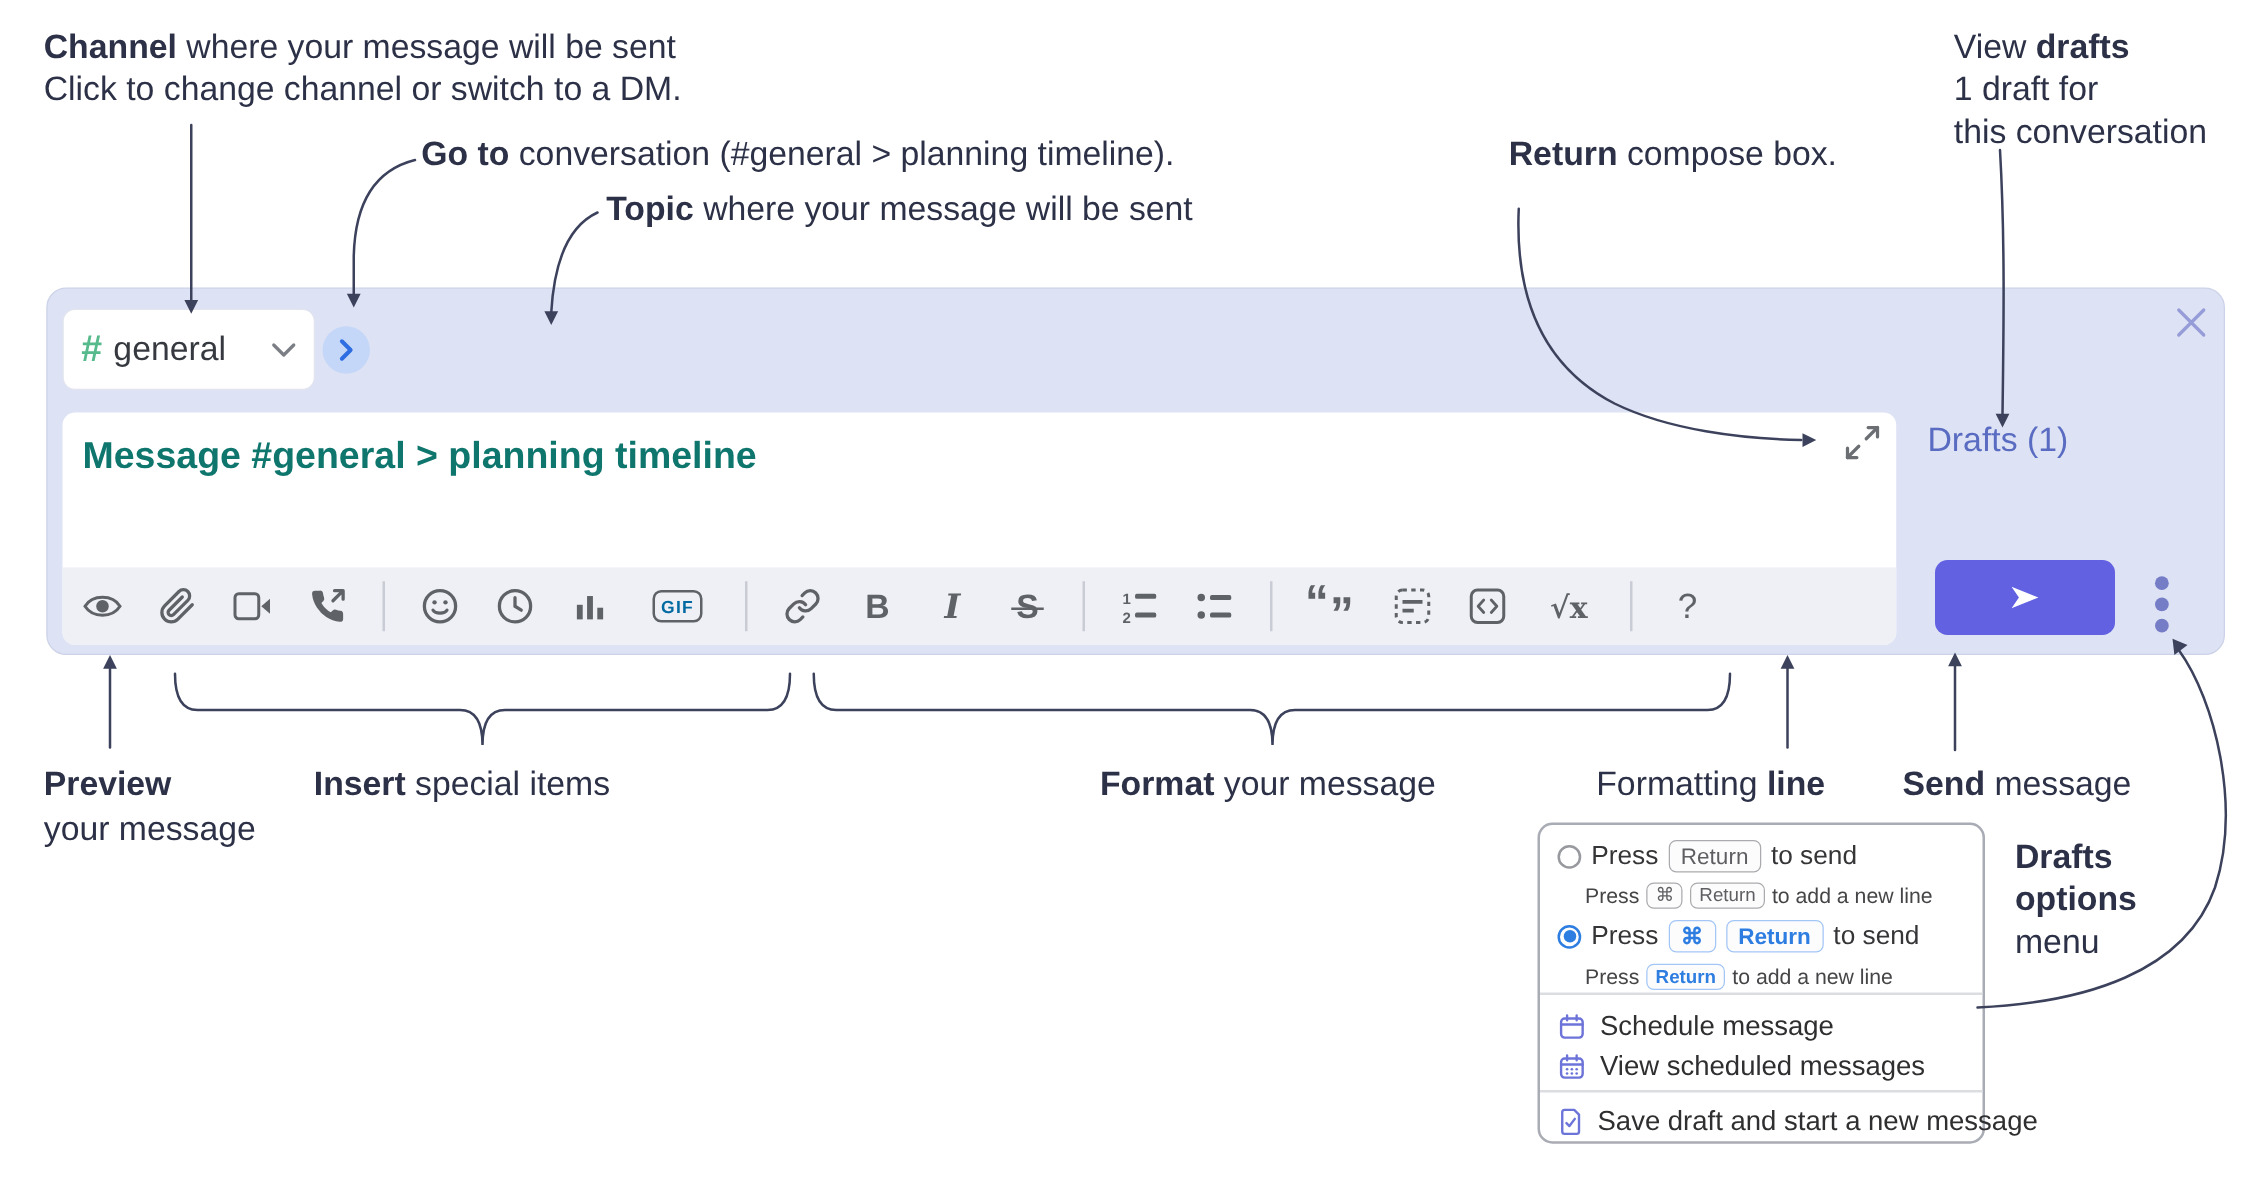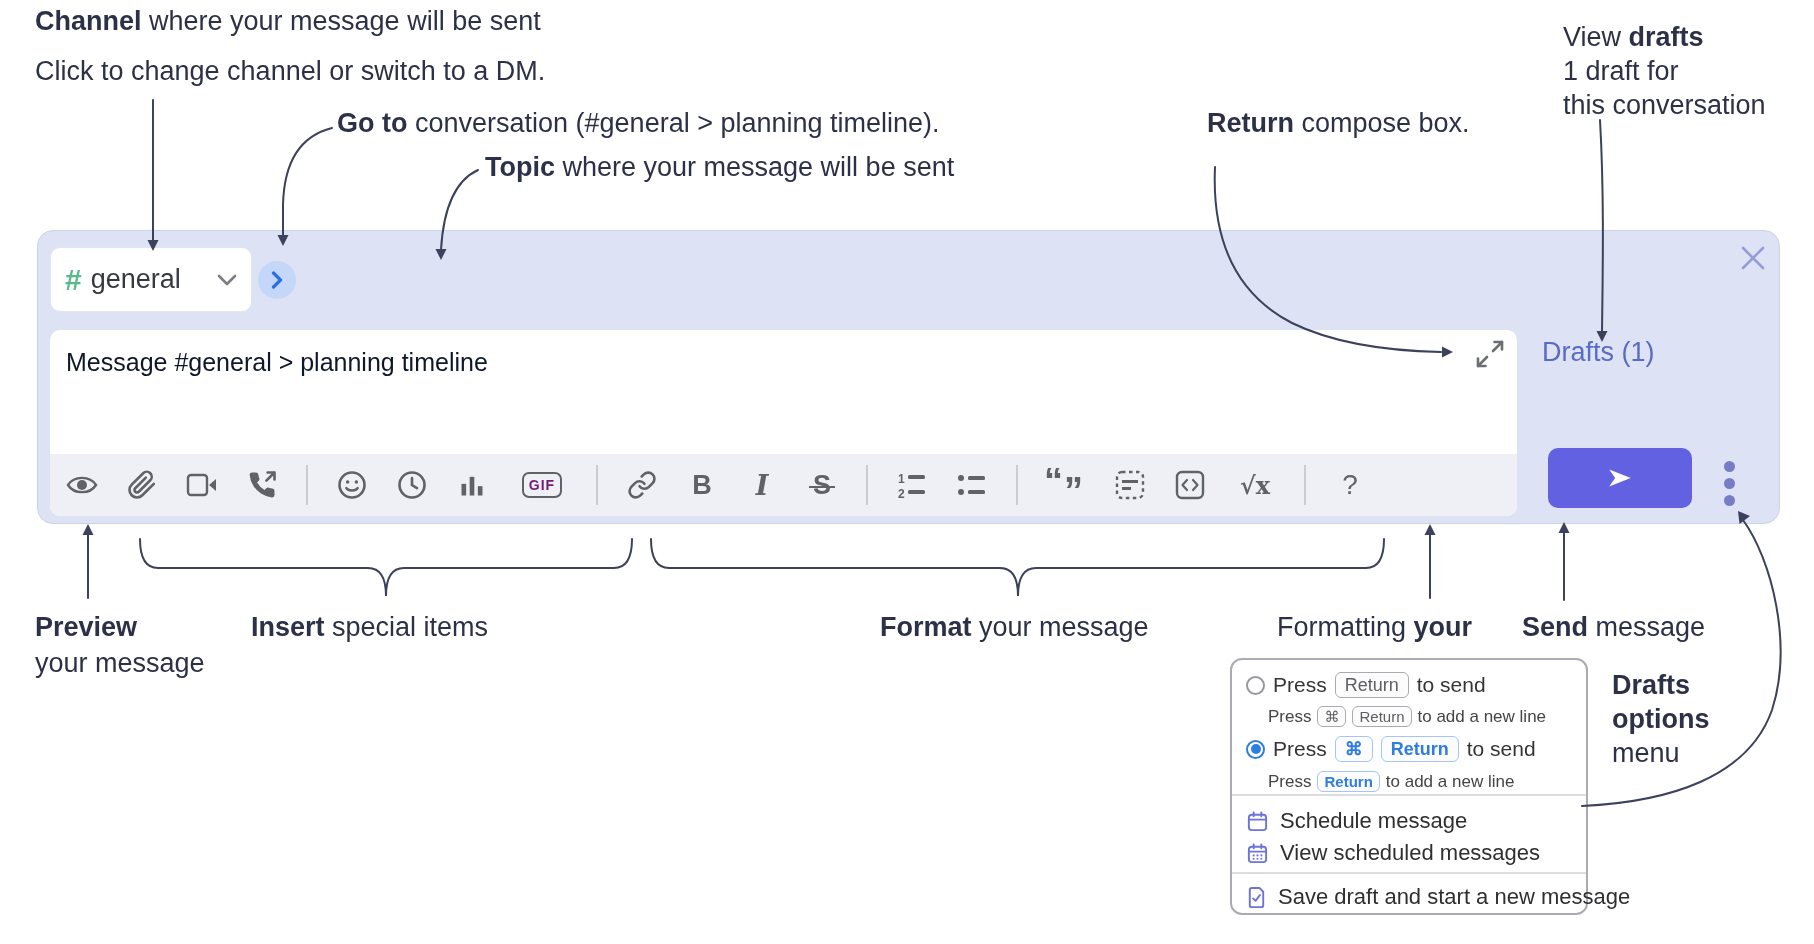--- a/index.html
+++ b/index.html
@@ -20,33 +20,33 @@
   .chan-label{font-size:27px;color:#36393f;}
   .chanbox svg{margin-left:auto;}
   .gobtn{position:absolute;left:258px;top:261px;width:38px;height:38px;border-radius:50%;
          background:#c5d7f8;display:flex;align-items:center;justify-content:center;cursor:pointer;}
   .topicbox{position:absolute;left:307px;top:247px;width:1210px;height:65px;background:#fff;
             border:1px solid #e2e4ee;border-radius:10px;box-sizing:border-box;
             display:flex;align-items:center;padding:0 18px;}
   .topic-text{font-size:27px;color:#30343d;flex:1;}
   .msgbox{position:absolute;left:50px;top:330px;width:1467px;height:186px;background:#fff;
           border-radius:10px;}
-  .placeholder{position:absolute;left:16px;top:18px;font-size:25px;color:#0f172a;}
+  .placeholder{position:absolute;left:16px;top:18px;font-size:30px;color:#0f766e;font-weight:bold;}
   .toolbar{position:absolute;left:0;bottom:0;width:100%;height:62px;background:#eef0f5;
            border-radius:0 0 10px 10px;display:flex;align-items:center;padding-left:14px;
            box-sizing:border-box;gap:24px;}
   .ticon{width:36px;height:36px;display:flex;align-items:center;justify-content:center;
          color:#5f6368;cursor:pointer;flex:none;}
   .tdiv{width:2px;height:40px;background:#c9ccd4;flex:none;margin:0 2px;}
   .tletter{font-size:27px;font-weight:700;color:#5f6368;}
   .tletter.it{font-family:"DejaVu Serif",serif;font-style:italic;font-weight:600;}
   .tletter.st{position:relative;font-weight:700;}
   .tletter.st::after{content:"";position:absolute;left:-4px;right:-4px;top:52%;height:2.5px;background:#5f6368;}
   .gifbadge{border:2.5px solid #5f6368;border-radius:7px;font-size:14px;font-weight:700;
-            padding:3px 5px;color:#701a75;letter-spacing:1px;}
+            padding:3px 5px;color:#0369a1;letter-spacing:1px;}
   .mathb{font-family:"DejaVu Serif",serif;font-size:24px;font-weight:700;color:#5f6368;}
   .qmark{font-size:28px;color:#5f6368;}
   .drafts-link{position:absolute;left:1542px;top:337px;font-size:27px;color:#5a6cc2;cursor:pointer;}
   .sendbtn{position:absolute;left:1548px;top:448px;width:144px;height:60px;background:#6261e2;
            border-radius:10px;display:flex;align-items:center;justify-content:center;cursor:pointer;}
   .dots{position:absolute;left:1712px;top:457px;width:34px;height:52px;display:flex;
         flex-direction:column;align-items:center;justify-content:center;gap:6px;cursor:pointer;}
   .dots span{width:11px;height:11px;border-radius:50%;background:#767dc7;}
   
   .menu{position:absolute;left:1230px;top:658px;width:358px;height:257px;background:#fff;
@@ -67,21 +67,21 @@
   .mitem{position:absolute;left:14px;display:flex;align-items:center;gap:11px;
          font-size:22px;color:#2f2f31;white-space:nowrap;cursor:pointer;}
   svg{display:block;}
   .overlay{position:absolute;left:0;top:0;pointer-events:none;}
 </style>
 </head>
 <body>
 
 <div id="canvas">
 
-  <div class="ann" style="left:35px;top:4px">
+  <div class="ann" style="left:35px;top:20px">
     <span class="b">Channel</span><span> where your message will be sent</span>
   </div>
   <div class="ann i" style="left:35px;top:54px">
     <span>Click to change channel or switch to a DM.</span>
   </div>
 
   <div class="ann" style="left:337px;top:106px">
     <span class="b">Go to</span><span> conversation (#general &gt; planning timeline).</span>
   </div>
 
@@ -272,21 +272,21 @@
 
   <div class="ann" style="left:251px;top:610px">
     <span class="b">Insert</span><span> special items</span>
   </div>
 
   <div class="ann" style="left:880px;top:610px">
     <span class="b">Format</span><span> your message</span>
   </div>
 
   <div class="ann" style="left:1277px;top:610px">
-    <span>Formatting </span><span class="b">your</span>
+    <span>Formatting </span><span class="b">line</span>
   </div>
 
   <div class="ann" style="left:1522px;top:610px">
     <span class="b">Send</span><span> message</span>
   </div>
 
   <div class="ann" style="left:1612px;top:668px">
     <span class="b">Drafts</span><br>
     <span class="b">options</span><br>
     <span>menu</span>

